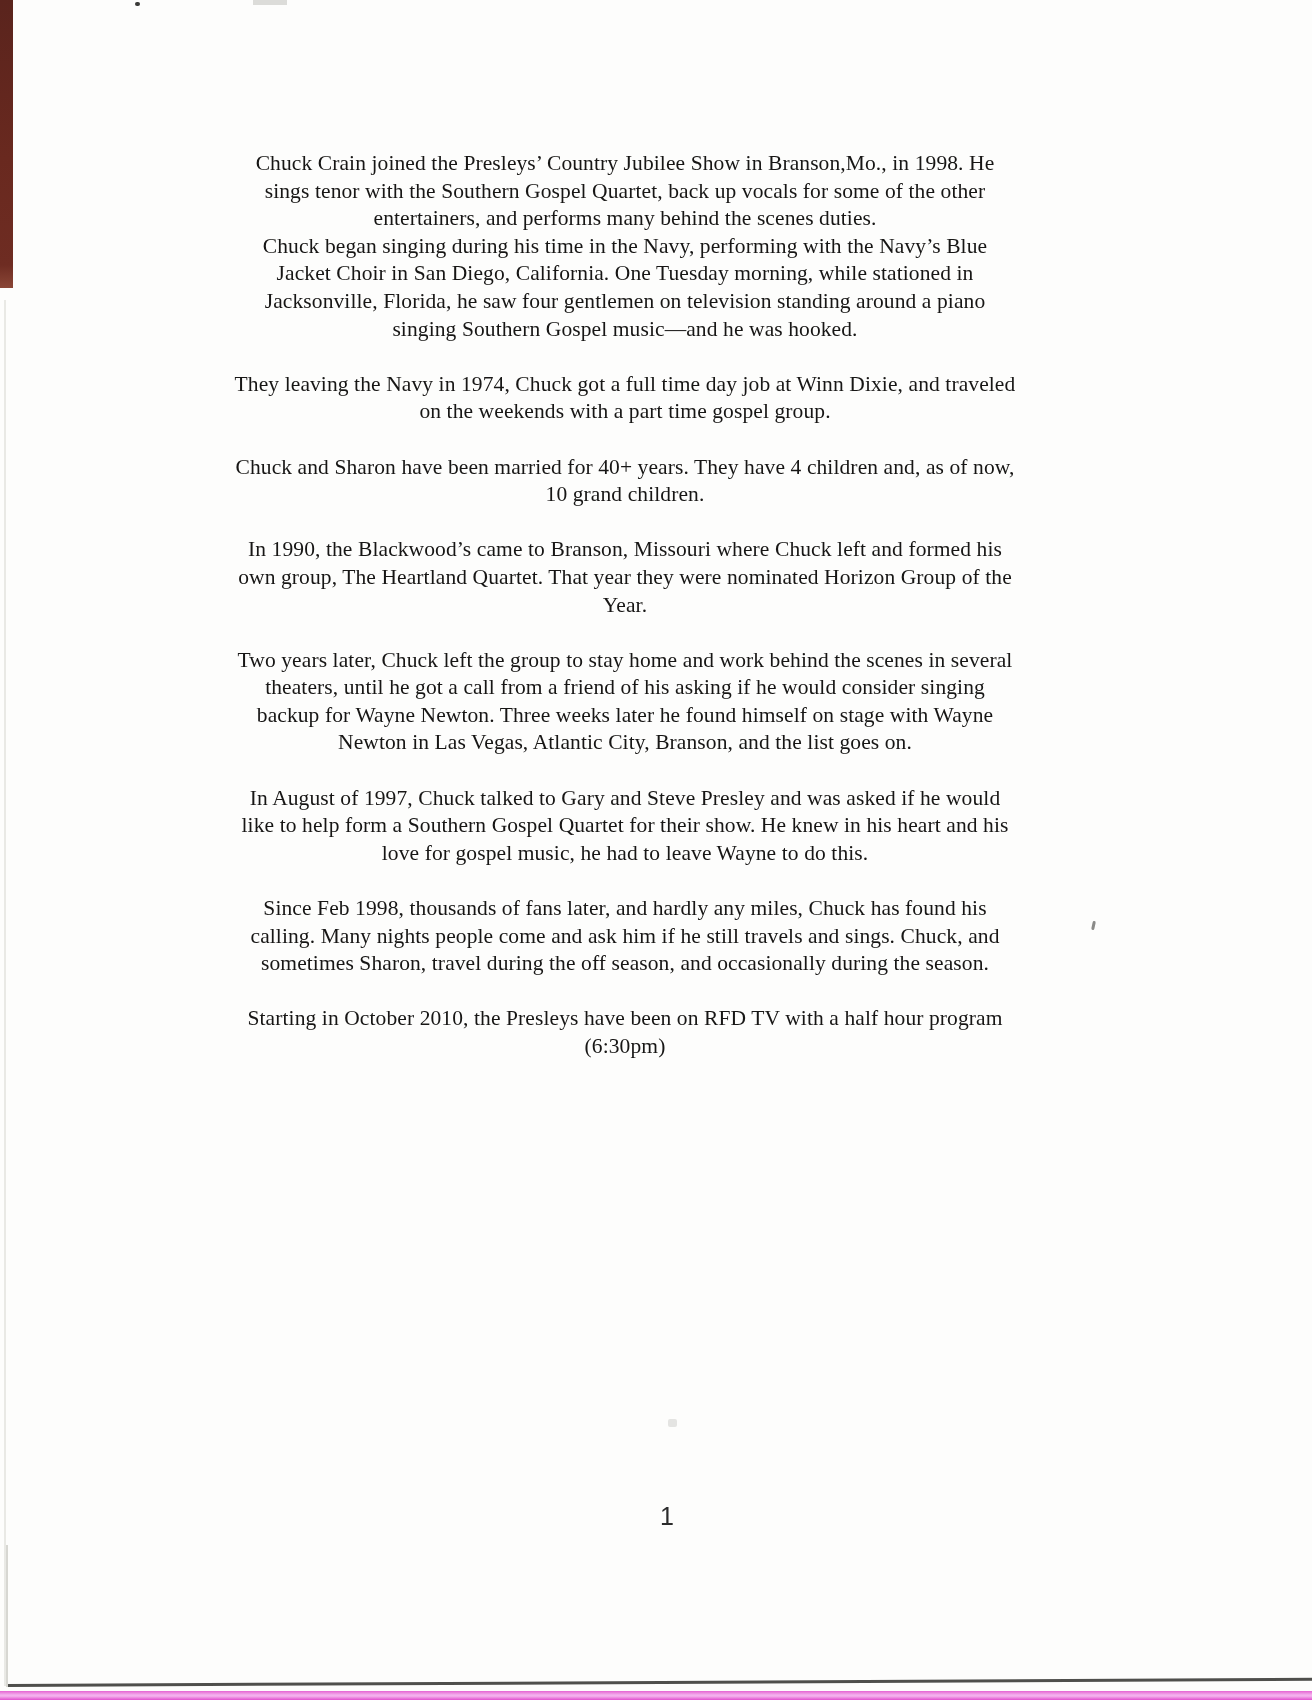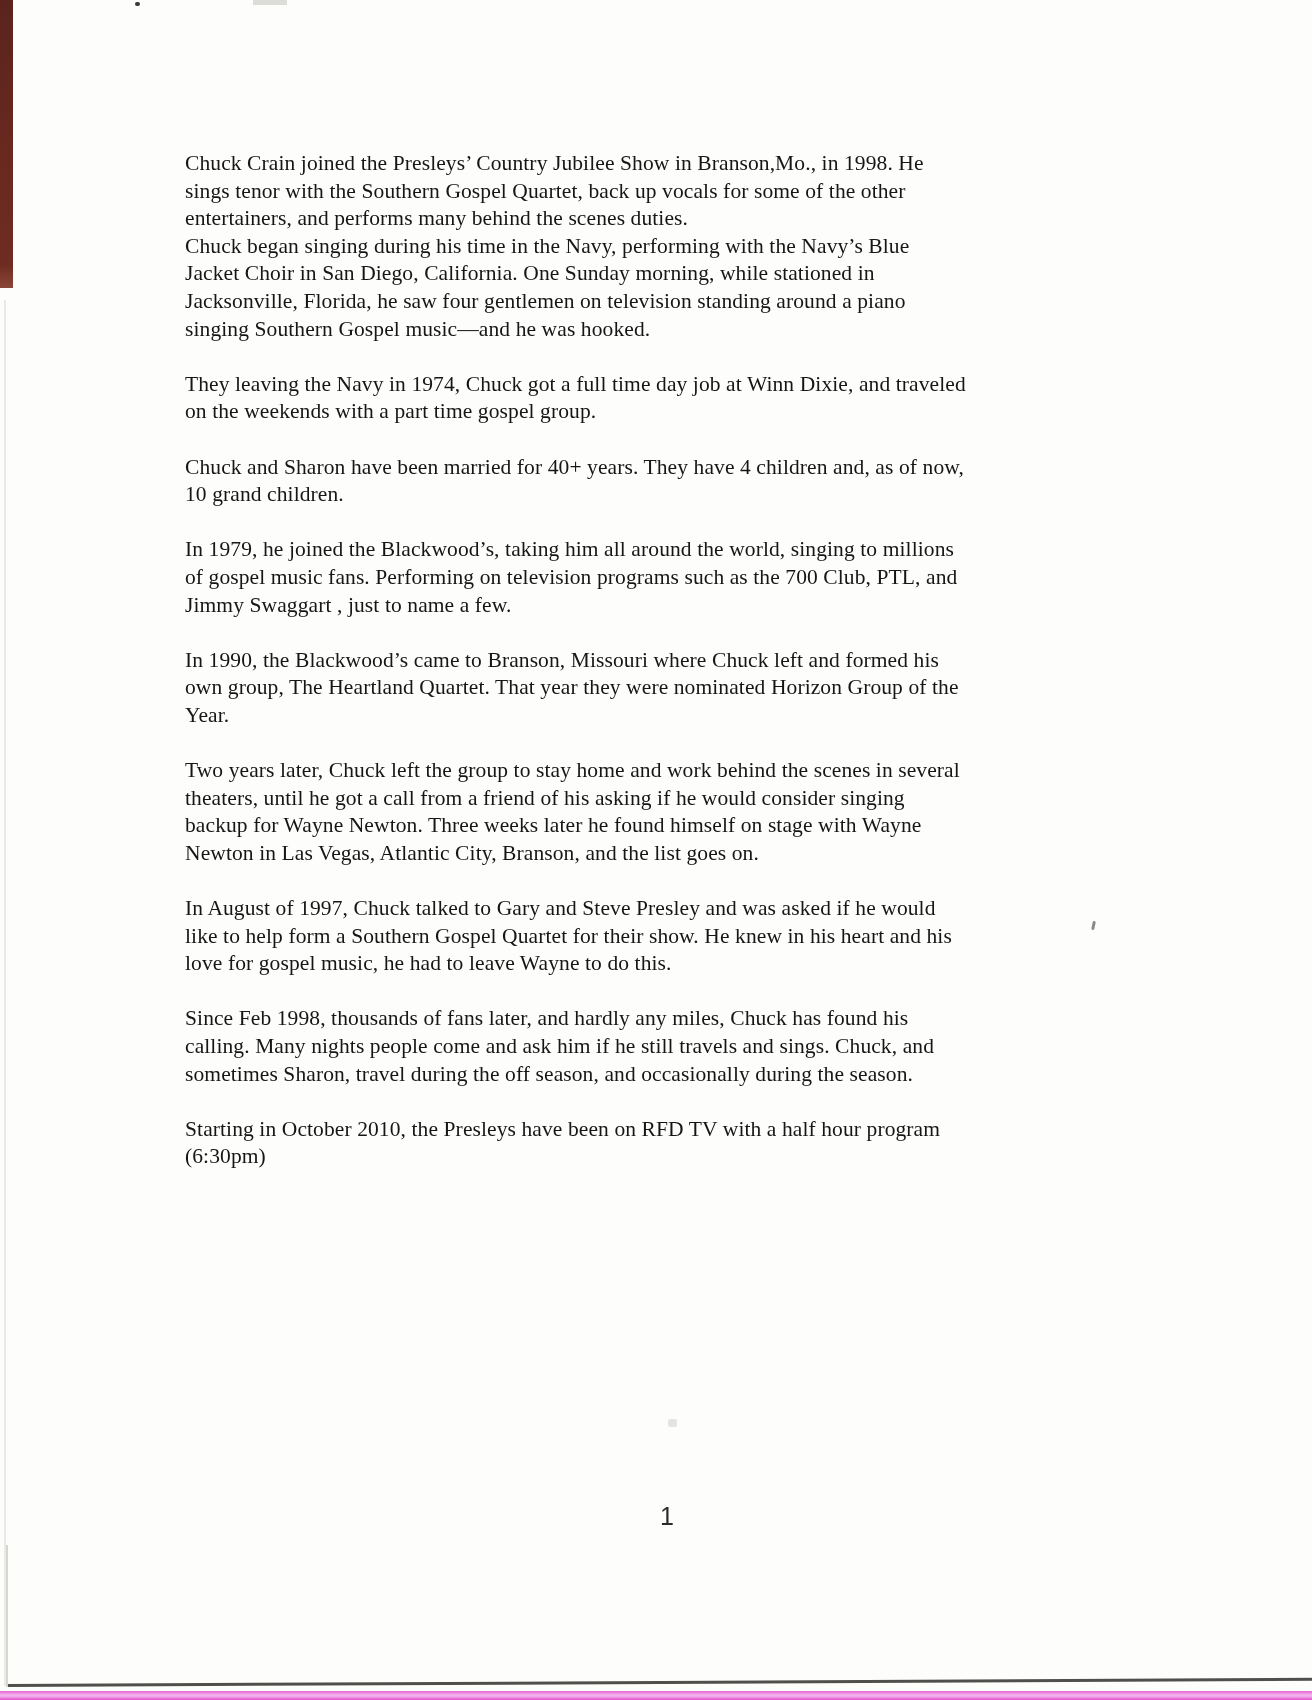--- a/index.html
+++ b/index.html
@@ -19,20 +19,21 @@
     left: 185px; top: 150px; width: 880px;
     font-family: "Liberation Serif", serif;
     font-size: 21.5px;
     line-height: 27.6px;
     color: #171615;
     letter-spacing: 0.1px;
   }
   .content p.para {
     margin: 27.6px 0 0 0;
     white-space: pre;
+    text-align: center;
   }
   .content p.para:first-child,
   .content p.para.no-gap { margin-top: 0; }
 
   
   .page-number {
     position: absolute;
     left: 660px; top: 1502px;
     font-family: "Liberation Sans", sans-serif;
     font-size: 25px;
@@ -102,30 +103,27 @@
   <div class="right-mark"></div>
   <div class="faint-smudge"></div>
   <div class="bottom-edge-line"></div>
   <div class="bottom-pink-bar"></div>
 
   <div class="content">
       <p class="para">Chuck Crain joined the Presleys’ Country Jubilee Show in Branson,Mo., in 1998. He
 sings tenor with the Southern Gospel Quartet, back up vocals for some of the other
 entertainers, and performs many behind the scenes duties.</p>
       <p class="para no-gap">Chuck began singing during his time in the Navy, performing with the Navy’s Blue
-Jacket Choir in San Diego, California. One Sunday morning, while stationed in
+Jacket Choir in San Diego, California. One Tuesday morning, while stationed in
 Jacksonville, Florida, he saw four gentlemen on television standing around a piano
 singing Southern Gospel music—and he was hooked.</p>
       <p class="para">They leaving the Navy in 1974, Chuck got a full time day job at Winn Dixie, and traveled
 on the weekends with a part time gospel group.</p>
       <p class="para">Chuck and Sharon have been married for 40+ years. They have 4 children and, as of now,
 10 grand children.</p>
-      <p class="para">In 1979, he joined the Blackwood’s, taking him all around the world, singing to millions
-of gospel music fans. Performing on television programs such as the 700 Club, PTL, and
-Jimmy Swaggart , just to name a few.</p>
       <p class="para">In 1990, the Blackwood’s came to Branson, Missouri where Chuck left and formed his
 own group, The Heartland Quartet. That year they were nominated Horizon Group of the
 Year.</p>
       <p class="para">Two years later, Chuck left the group to stay home and work behind the scenes in several
 theaters, until he got a call from a friend of his asking if he would consider singing
 backup for Wayne Newton. Three weeks later he found himself on stage with Wayne
 Newton in Las Vegas, Atlantic City, Branson, and the list goes on.</p>
       <p class="para">In August of 1997, Chuck talked to Gary and Steve Presley and was asked if he would
 like to help form a Southern Gospel Quartet for their show. He knew in his heart and his
 love for gospel music, he had to leave Wayne to do this.</p>

